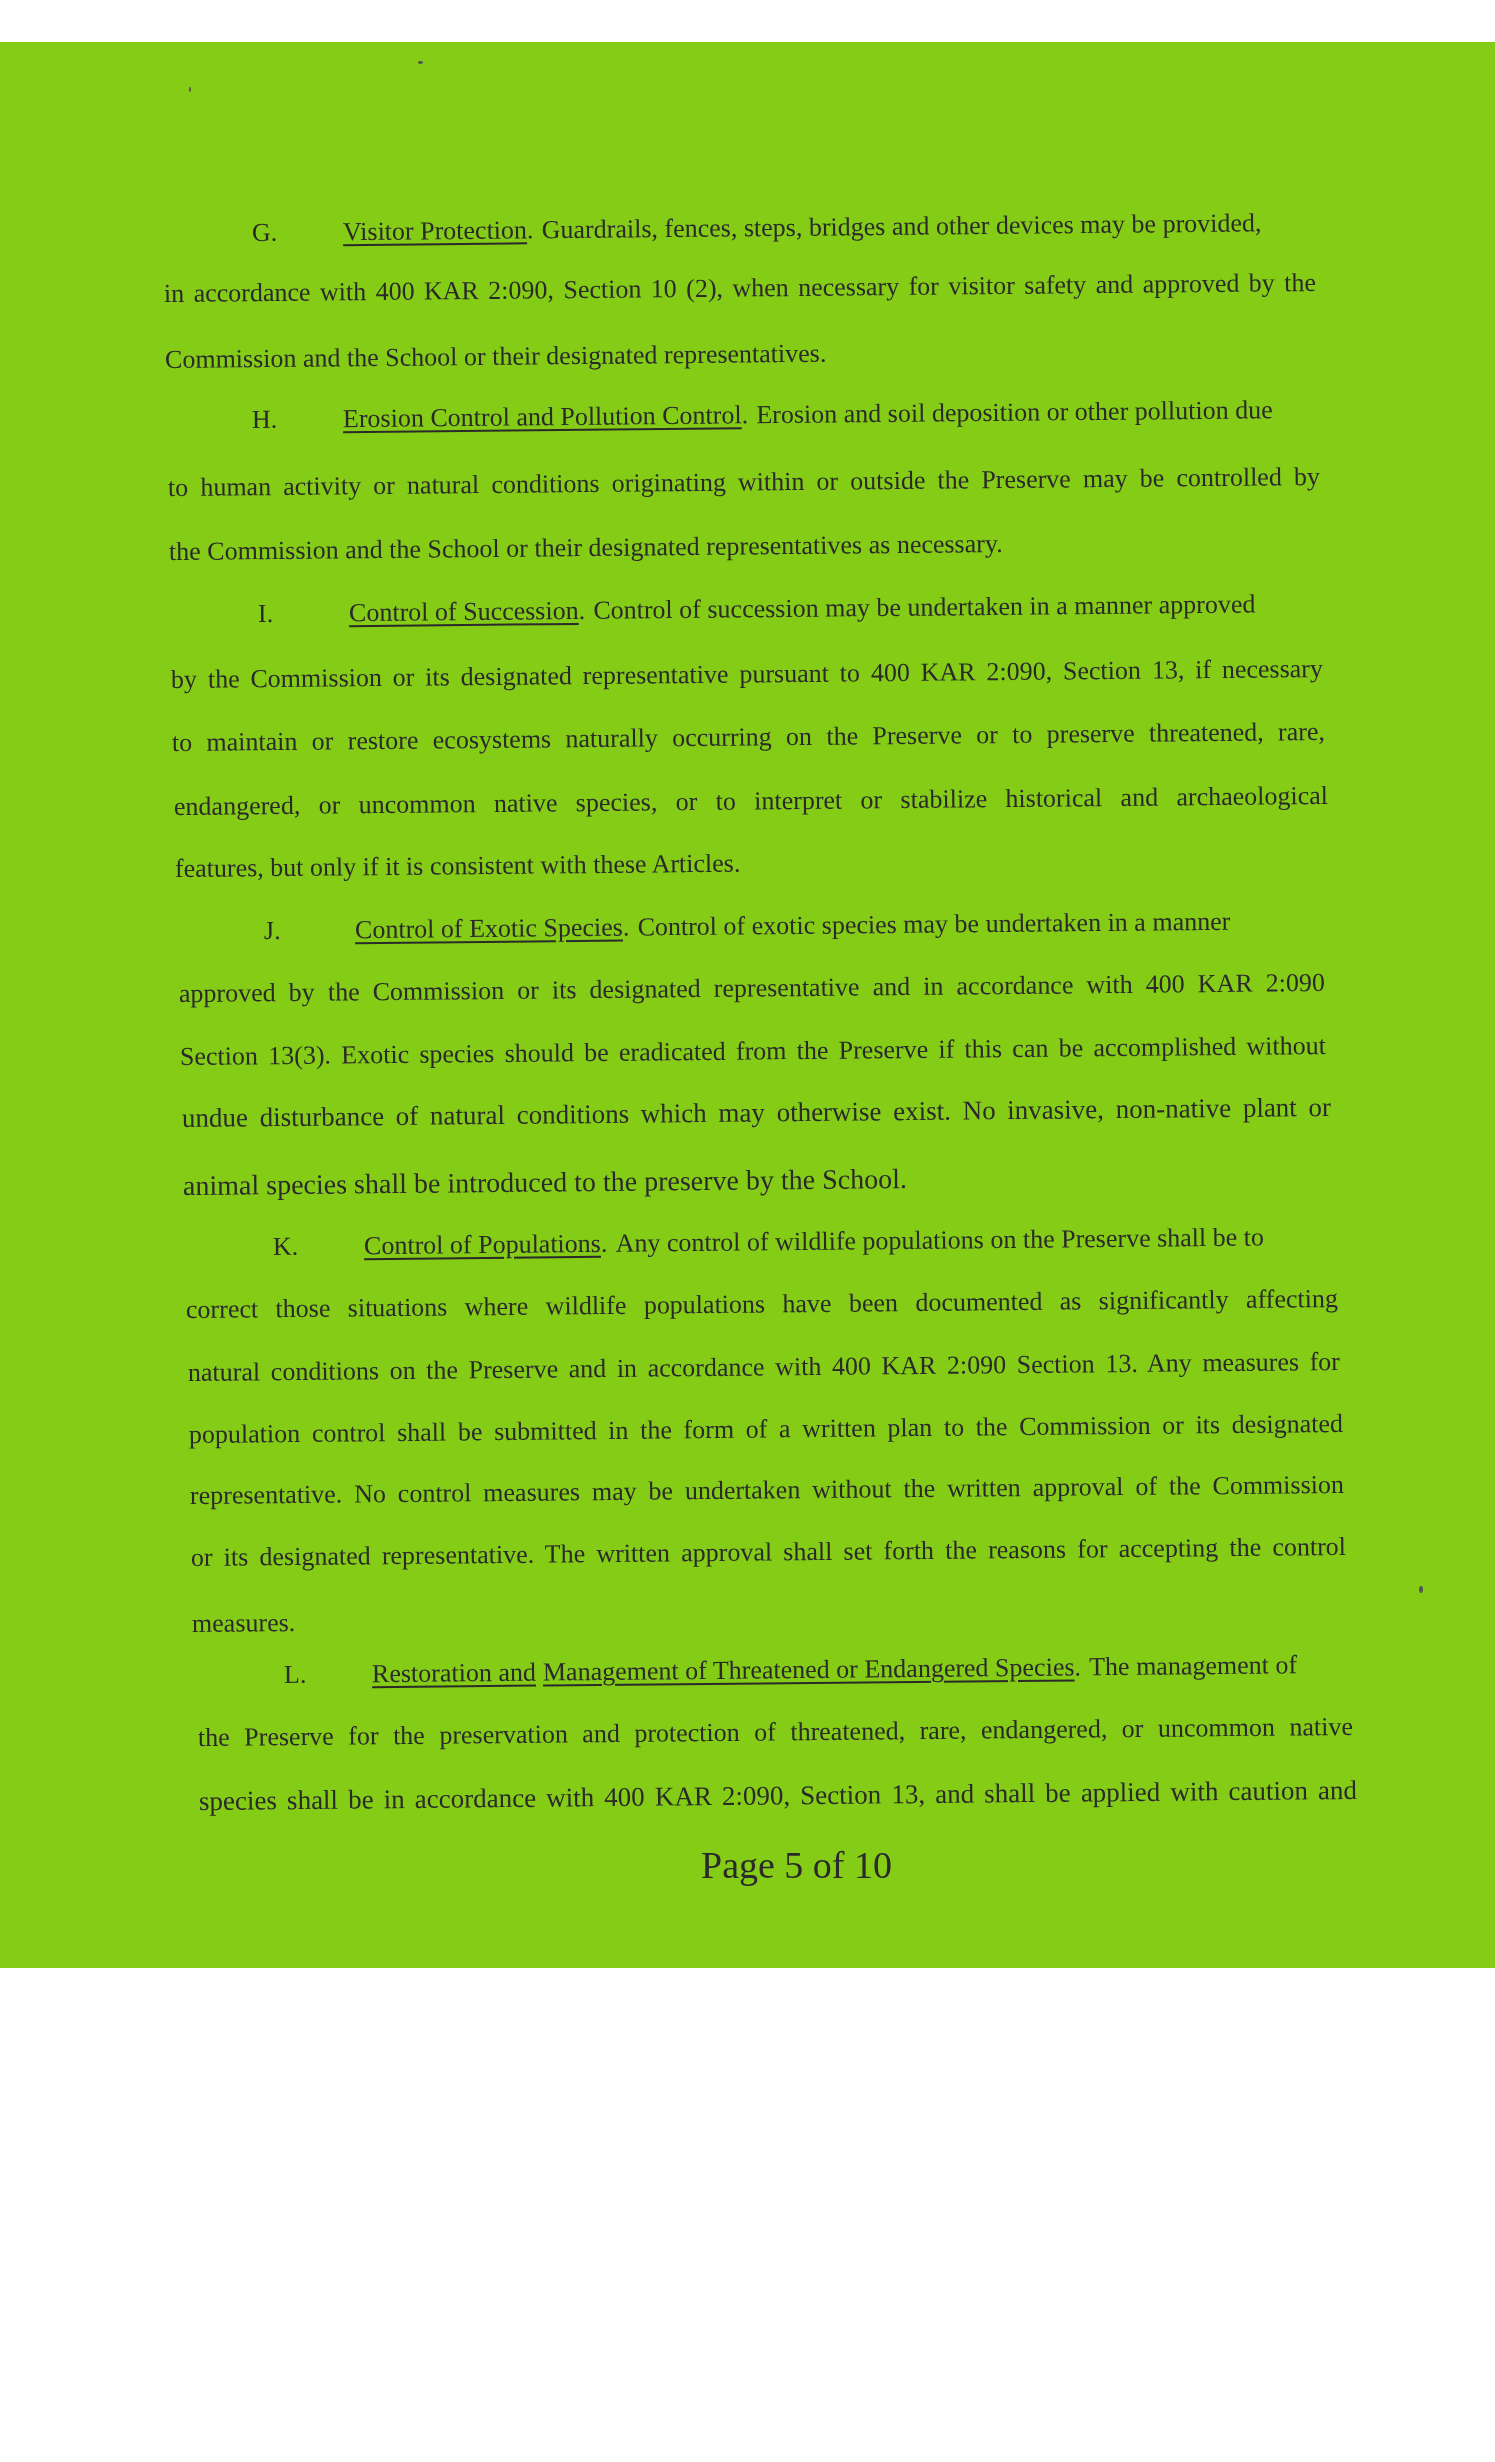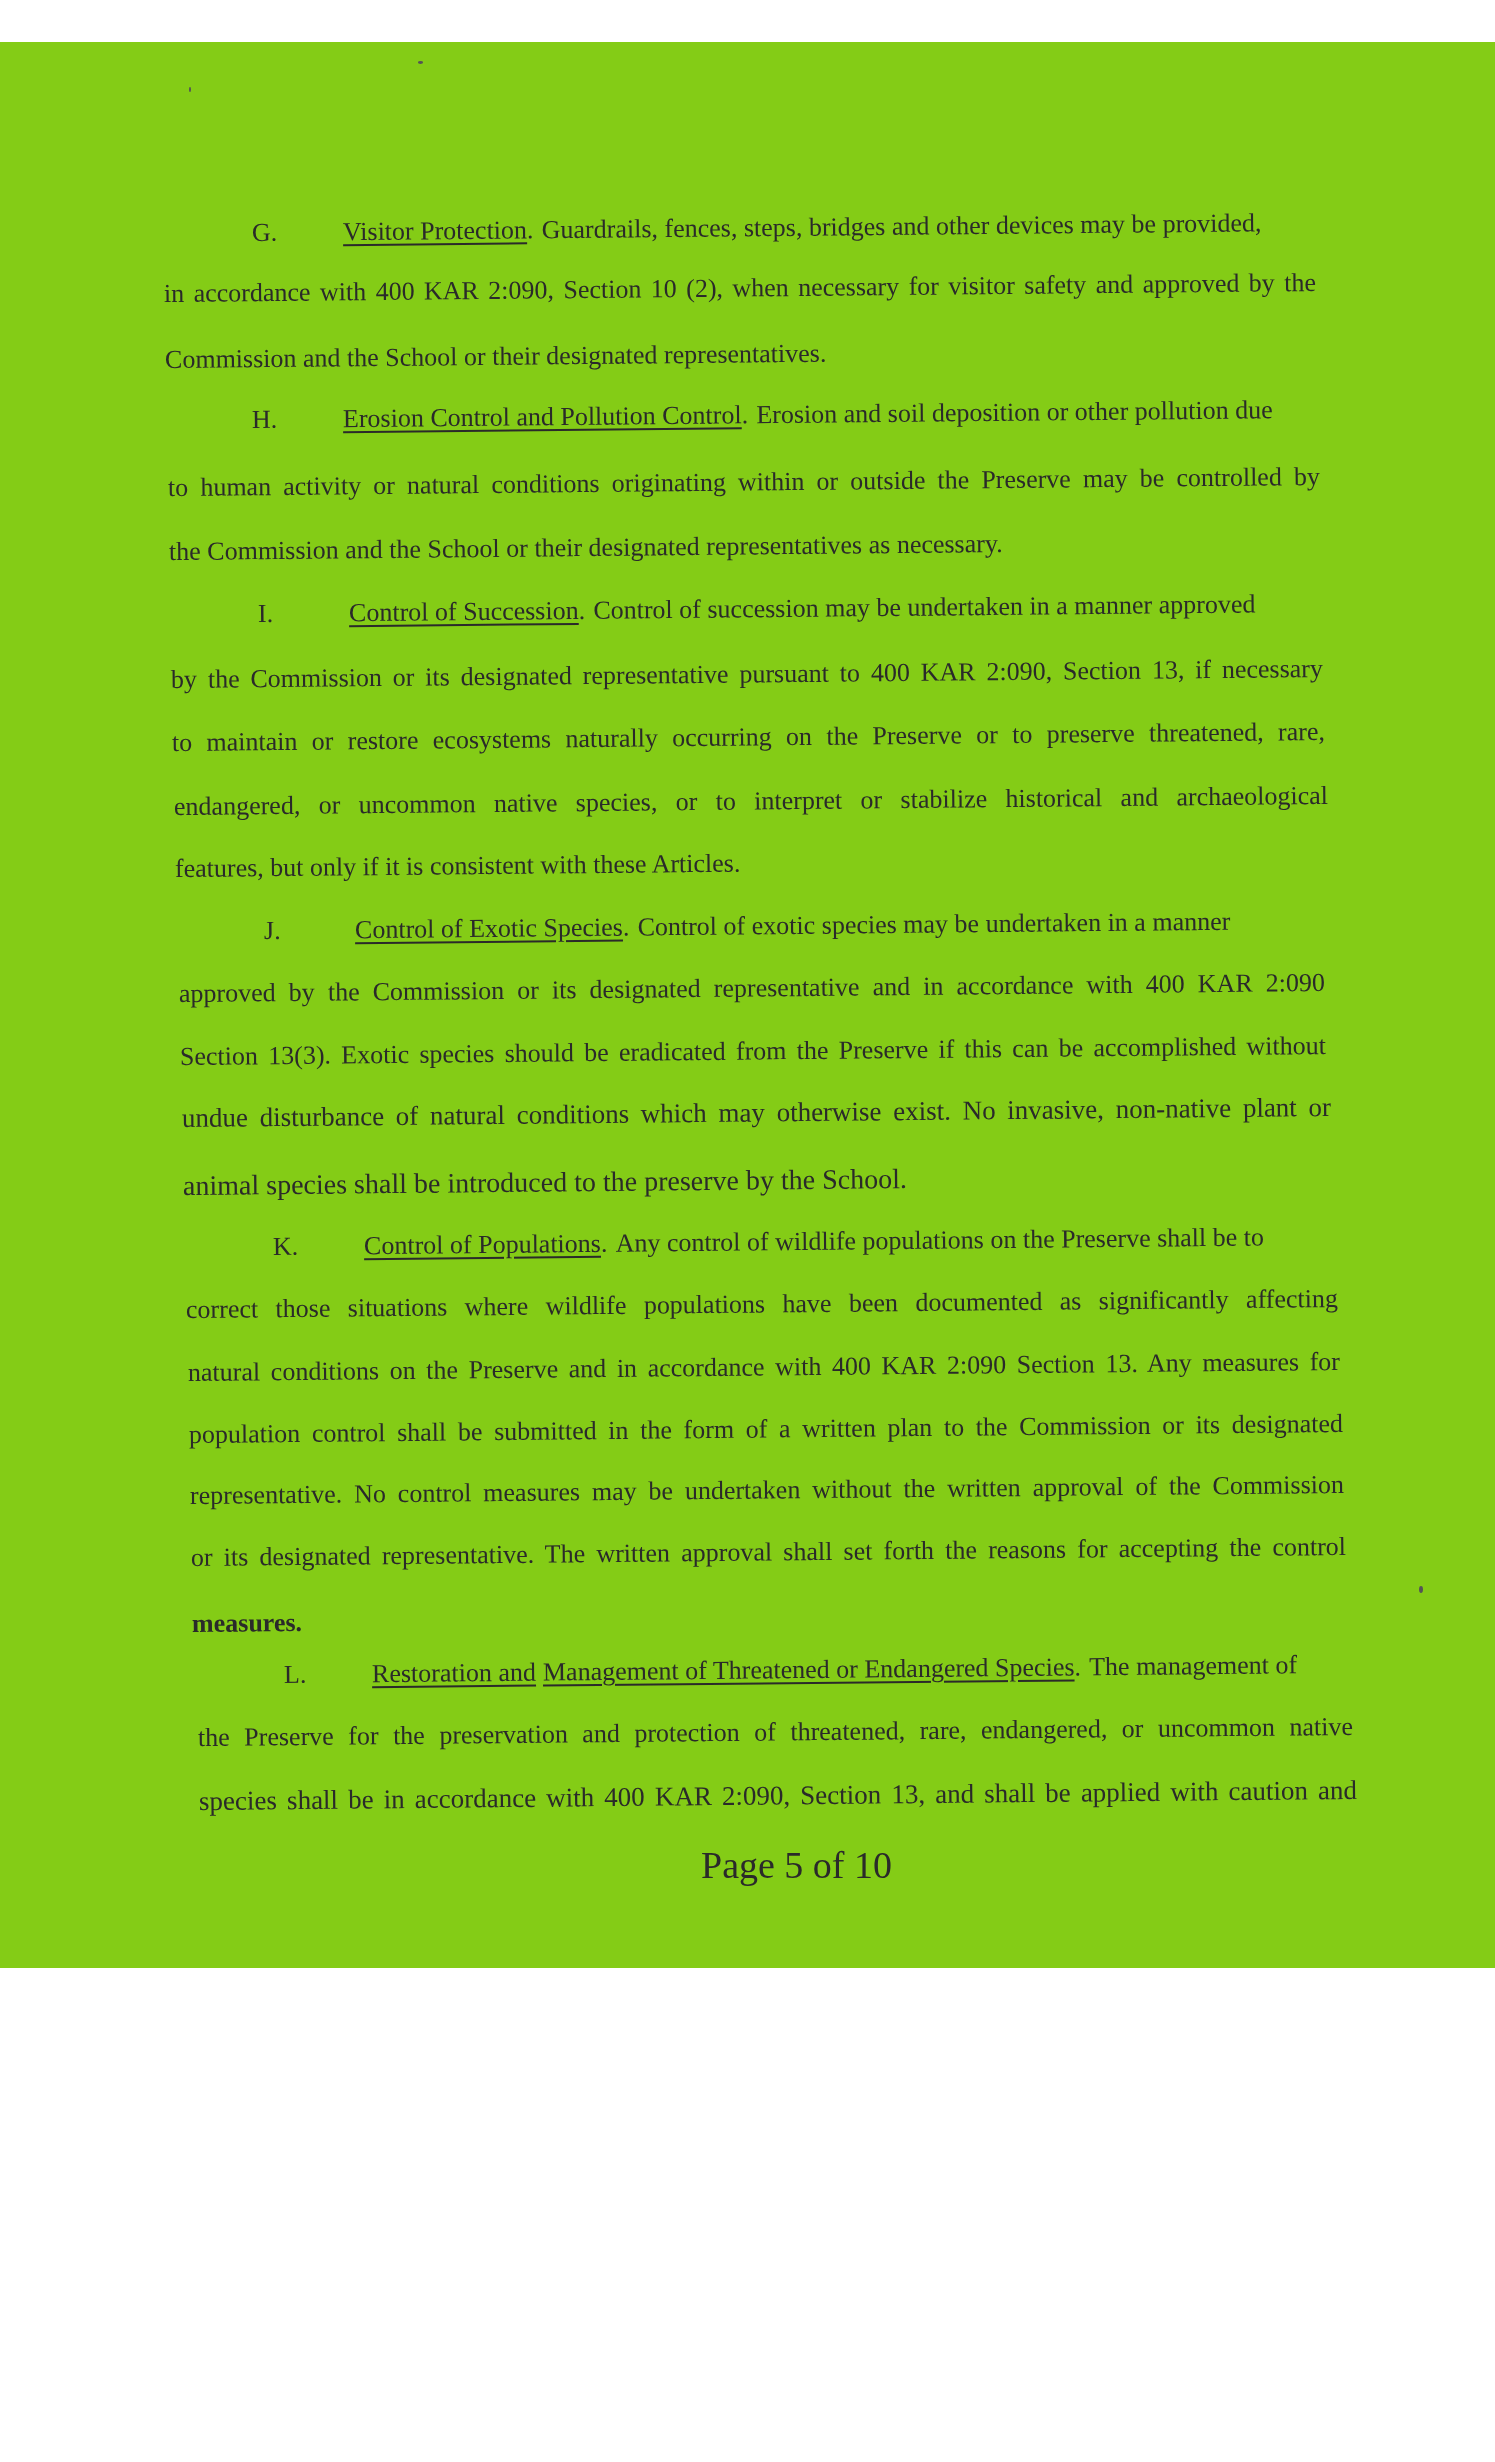--- a/index.html
+++ b/index.html
@@ -95,21 +95,21 @@
   <div class="line" style="left:183px; top:1129px; font-size:28px; transform:rotate(-0.55deg);">animal species shall be introduced to the preserve by the School.</div>
 
   <div class="line" style="left:273px; top:1190px; width:1067px; transform:rotate(-0.55deg);">
     <span class="letter">K.</span><span class="heading">Control of Populations</span><span>.</span><span class="gap"></span><span>Any control of wildlife populations on the Preserve shall be to</span>
   </div>
   <div class="line justify" style="left:186px; top:1253px; width:1152px; transform:rotate(-0.55deg);">correct those situations where wildlife populations have been documented as significantly affecting</div>
   <div class="line justify" style="left:188px; top:1316px; width:1152px; transform:rotate(-0.55deg);">natural conditions on the Preserve and in accordance with 400 KAR 2:090 Section 13. Any measures for</div>
   <div class="line justify" style="left:189px; top:1378px; width:1154px; transform:rotate(-0.55deg);">population control shall be submitted in the form of a written plan to the Commission or its designated</div>
   <div class="line justify" style="left:190px; top:1439px; width:1154px; transform:rotate(-0.55deg);">representative. No control measures may be undertaken without the written approval of the Commission</div>
   <div class="line justify" style="left:191px; top:1501px; width:1155px; transform:rotate(-0.55deg);">or its designated representative. The written approval shall set forth the reasons for accepting the control</div>
-  <div class="line" style="left:192px; top:1567px; transform:rotate(-0.55deg);font-weight:bold;">measures.</div>
+  <div class="line" style="left:192px; top:1567px; transform:rotate(-0.55deg);">measures.</div>
 
   <div class="line" style="left:284px; top:1618px; width:1067px; transform:rotate(-0.55deg);">
     <span class="letter" style="width:88px;">L.</span><span class="heading">Restoration and</span><span style="display:inline-block;width:7px;"></span><span class="heading">Management of Threatened or Endangered Species</span><span>.</span><span class="gap"></span><span>The management of</span>
   </div>
   <div class="line justify" style="left:198px; top:1681px; width:1155px; transform:rotate(-0.55deg);">the Preserve for the preservation and protection of threatened, rare, endangered, or uncommon native</div>
   <div class="line justify" style="left:199px; top:1744px; width:1158px; font-size:27px; transform:rotate(-0.55deg);">species shall be in accordance with 400 KAR 2:090, Section 13, and shall be applied with caution and</div>
 
   <div class="footer">Page 5 of 10</div>
 
   <div class="speck" style="left:418px; top:19.3px; width:4.7px; height:2.3px;"></div>

